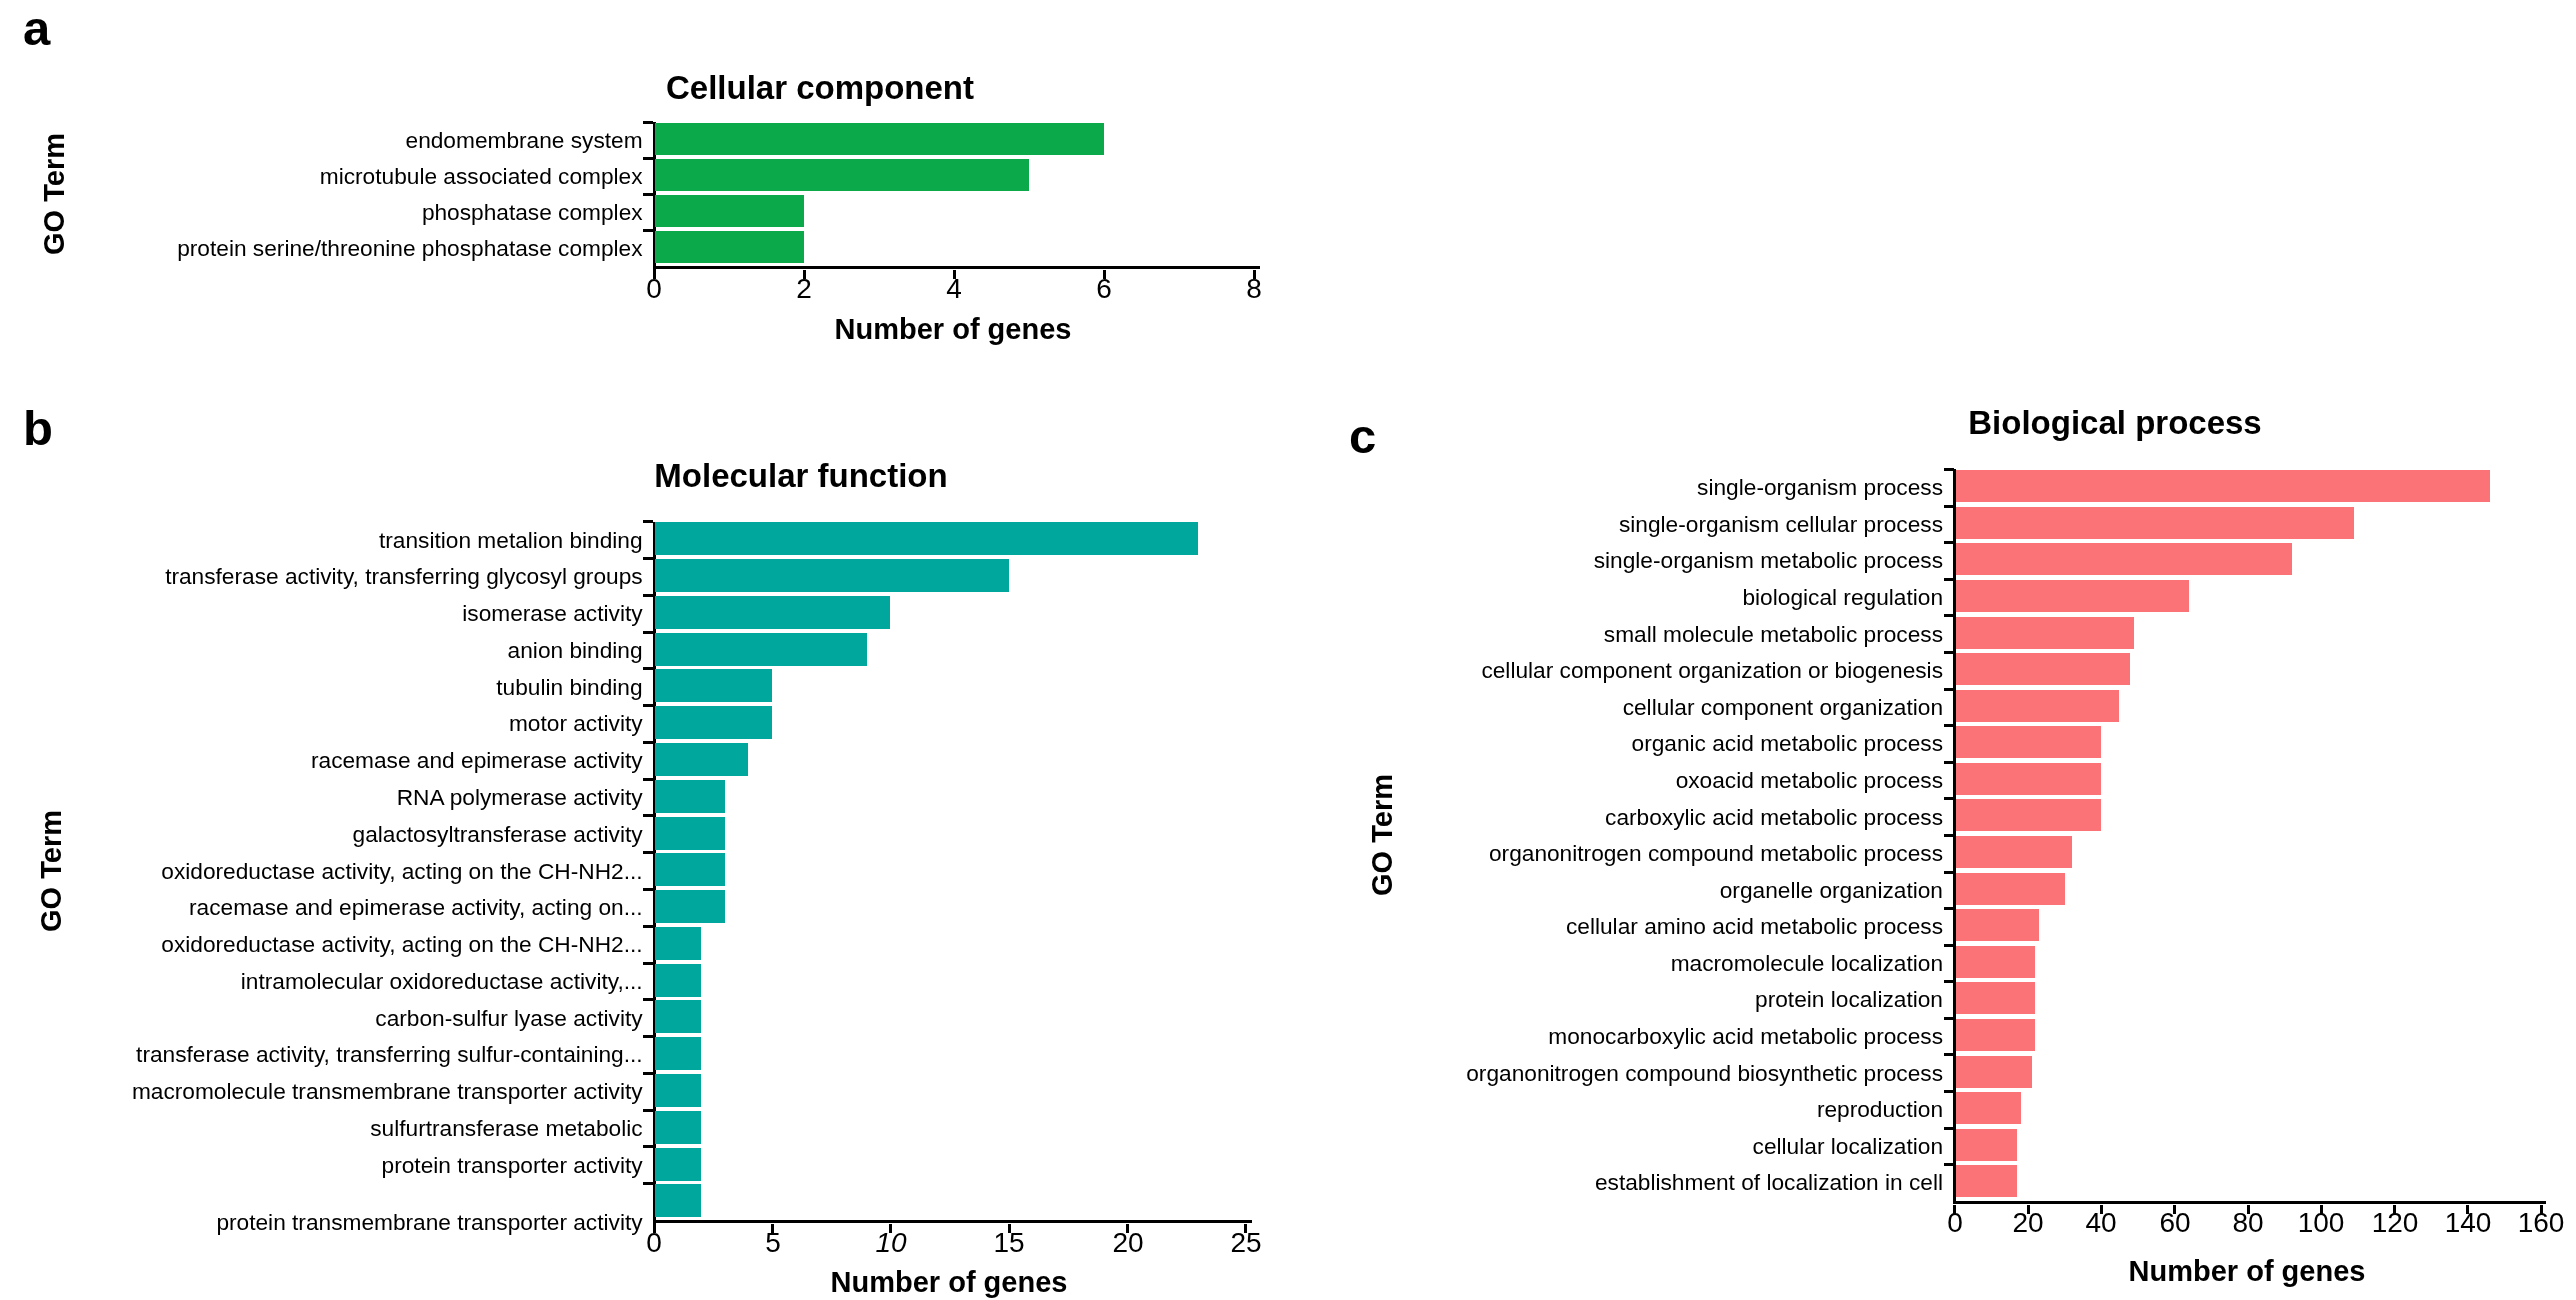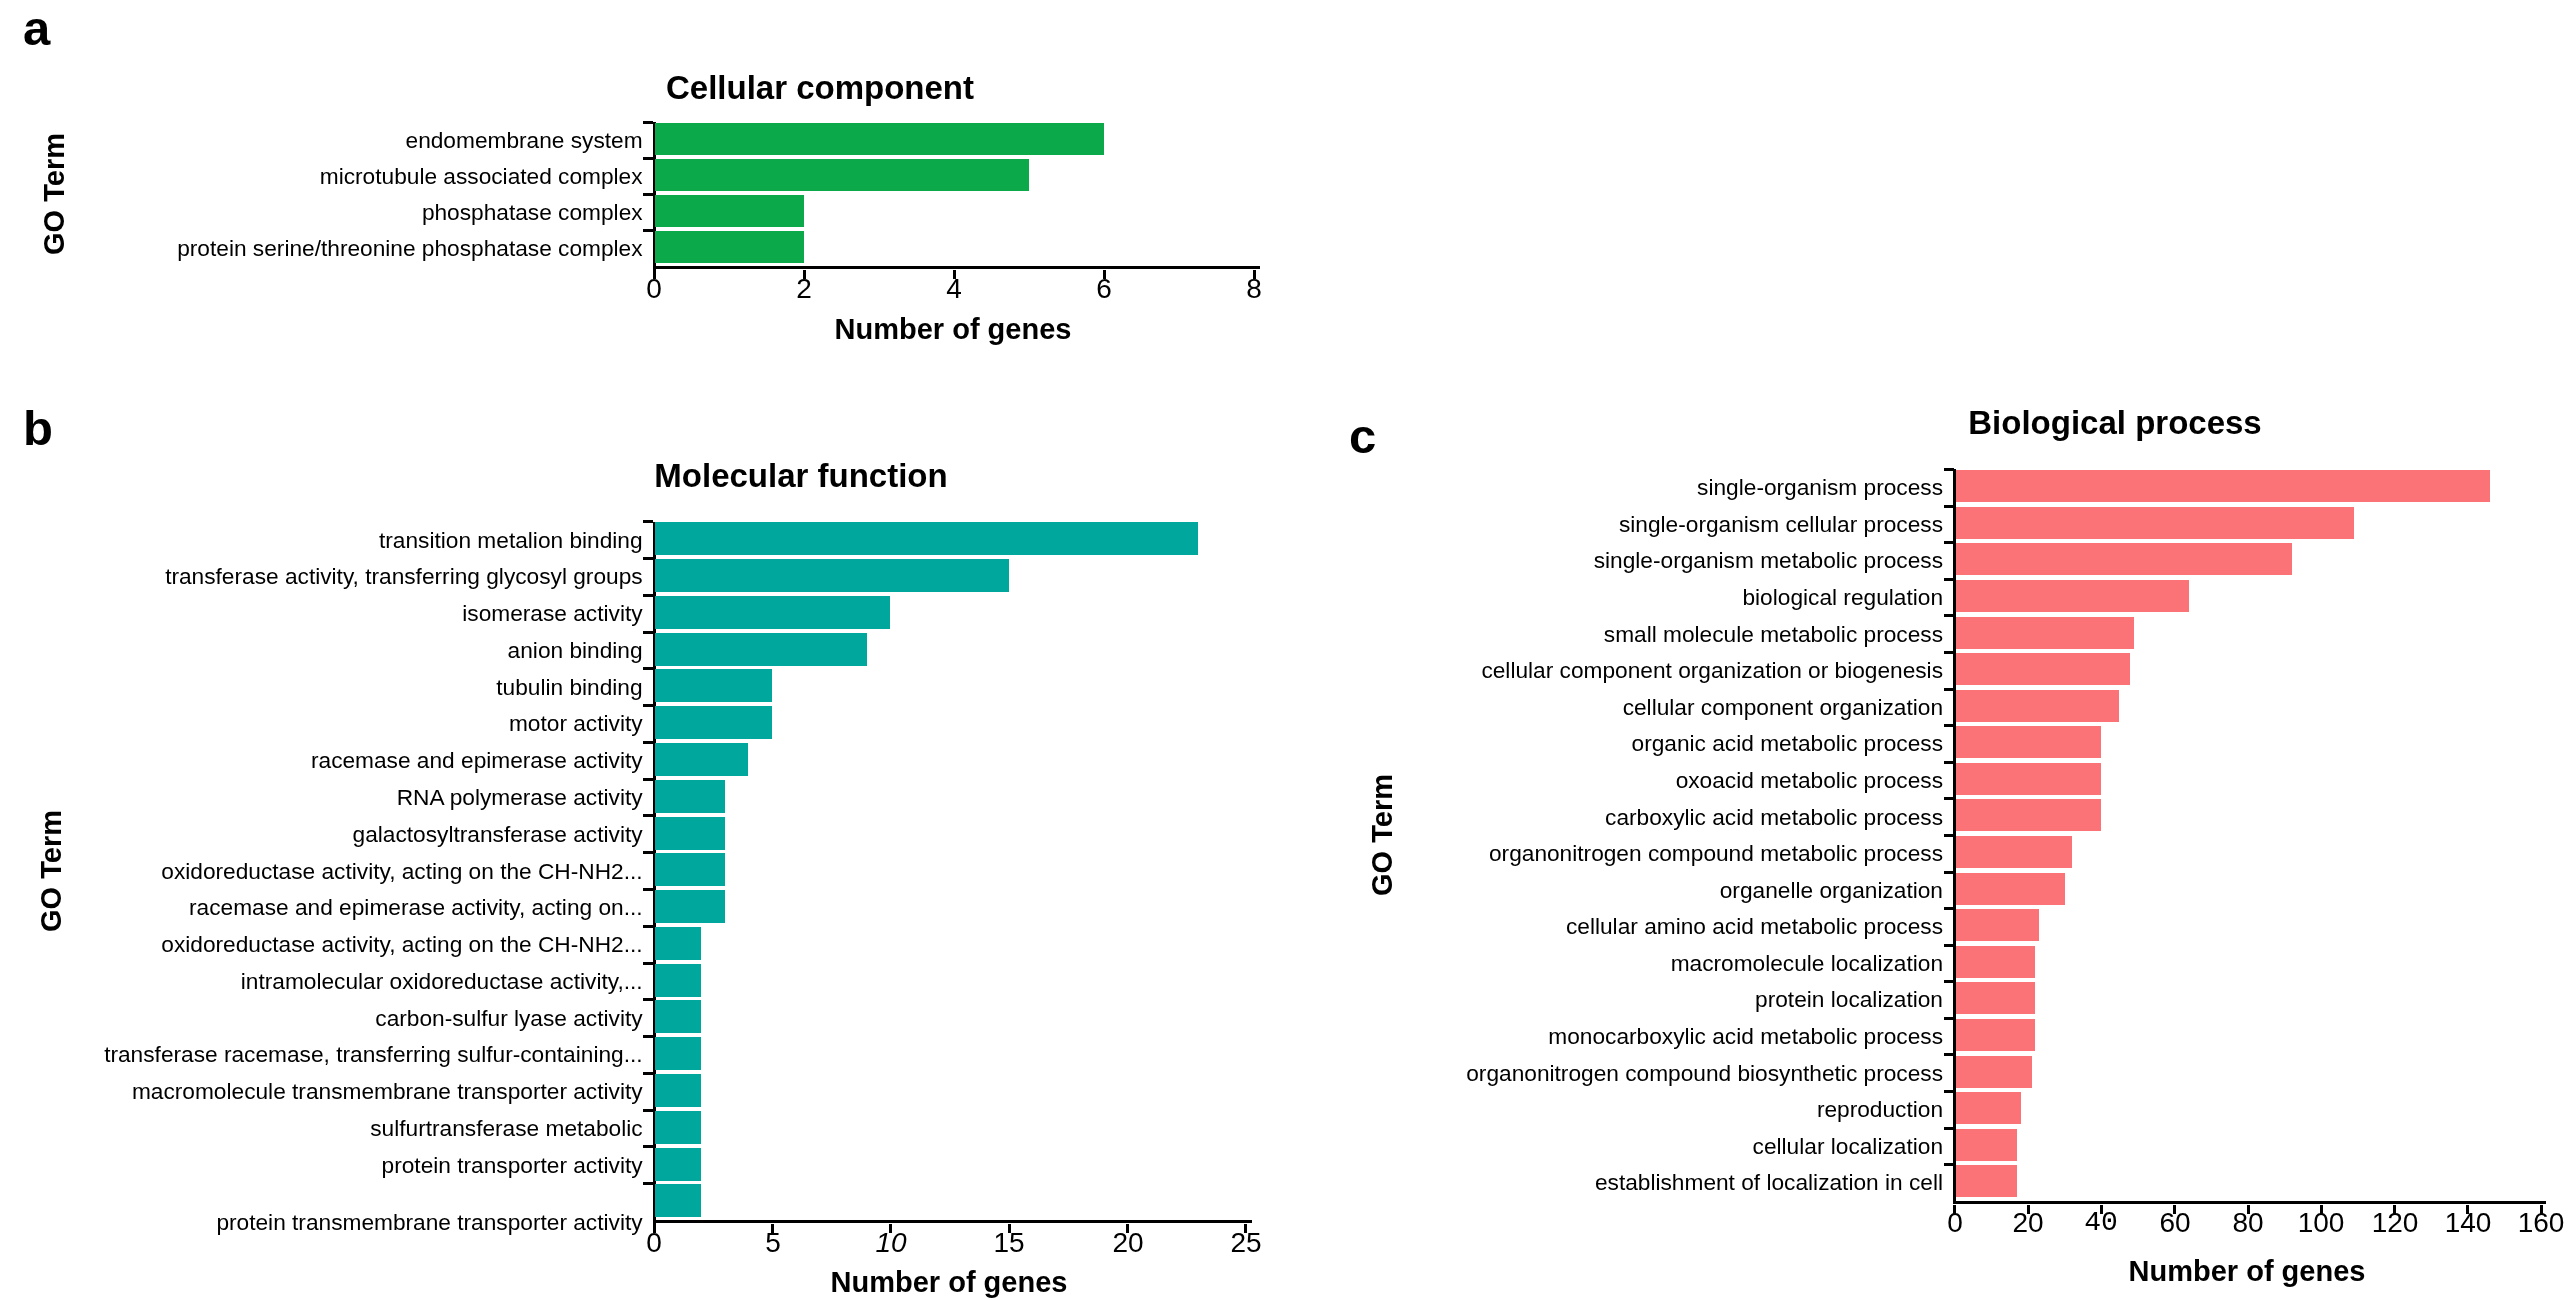--- a/index.html
+++ b/index.html
@@ -116,21 +116,21 @@
     <div class="ynub" style="left: 643px; top: 925px; width: 9.6px; height: 2.7px;"></div>
     <div class="cat-label" style="left: 7.6px; top: 928px; width: 635px;">oxidoreductase activity, acting on the CH-NH2...</div>
     <div class="bar" style="left: 655px; top: 964px; width: 46px; height: 33px; background: rgb(0, 167, 156);"></div>
     <div class="ynub" style="left: 643px; top: 962px; width: 9.6px; height: 2.7px;"></div>
     <div class="cat-label" style="left: 7.6px; top: 965px; width: 635px;">intramolecular oxidoreductase activity,...</div>
     <div class="bar" style="left: 655px; top: 1000px; width: 46px; height: 33px; background: rgb(0, 167, 156);"></div>
     <div class="ynub" style="left: 643px; top: 998px; width: 9.6px; height: 2.7px;"></div>
     <div class="cat-label" style="left: 7.6px; top: 1002px; width: 635px;">carbon-sulfur lyase activity</div>
     <div class="bar" style="left: 655px; top: 1037px; width: 46px; height: 33px; background: rgb(0, 167, 156);"></div>
     <div class="ynub" style="left: 643px; top: 1035px; width: 9.6px; height: 2.7px;"></div>
-    <div class="cat-label" style="left: 7.6px; top: 1038px; width: 635px;">transferase racemase, transferring sulfur-containing...</div>
+    <div class="cat-label" style="left: 7.6px; top: 1038px; width: 635px;">transferase activity, transferring sulfur-containing...</div>
     <div class="bar" style="left: 655px; top: 1074px; width: 46px; height: 33px; background: rgb(0, 167, 156);"></div>
     <div class="ynub" style="left: 643px; top: 1072px; width: 9.6px; height: 2.7px;"></div>
     <div class="cat-label" style="left: 7.6px; top: 1075px; width: 635px;">macromolecule transmembrane transporter activity</div>
     <div class="bar" style="left: 655px; top: 1111px; width: 46px; height: 33px; background: rgb(0, 167, 156);"></div>
     <div class="ynub" style="left: 643px; top: 1109px; width: 9.6px; height: 2.7px;"></div>
     <div class="cat-label" style="left: 7.6px; top: 1112px; width: 635px;">sulfurtransferase metabolic</div>
     <div class="bar" style="left: 655px; top: 1148px; width: 46px; height: 33px; background: rgb(0, 167, 156);"></div>
     <div class="ynub" style="left: 643px; top: 1145px; width: 9.6px; height: 2.7px;"></div>
     <div class="cat-label" style="left: 7.6px; top: 1149px; width: 635px;">protein transporter activity</div>
     <div class="bar" style="left: 655px; top: 1184px; width: 46px; height: 33px; background: rgb(0, 167, 156);"></div>
@@ -208,21 +208,21 @@
     <div class="ynub" style="left: 1944px; top: 1127px; width: 9.6px; height: 2.7px;"></div>
     <div class="cat-label" style="left: 1308px; top: 1130px; width: 635px;">cellular localization</div>
     <div class="bar" style="left: 1956px; top: 1165px; width: 61px; height: 32px; background: rgb(251, 115, 118);"></div>
     <div class="ynub" style="left: 1944px; top: 1163px; width: 9.6px; height: 2.7px;"></div>
     <div class="cat-label" style="left: 1308px; top: 1166px; width: 635px;">establishment of localization in cell</div>
     <div class="xtick" style="left: 1953px; top: 1205px; width: 2.7px; height: 9px;"></div>
     <div class="tick-label" style="left: 1900px; top: 1209px;">0</div>
     <div class="xtick" style="left: 2027px; top: 1205px; width: 2.7px; height: 9px;"></div>
     <div class="tick-label" style="left: 1973px; top: 1209px;">20</div>
     <div class="xtick" style="left: 2100px; top: 1205px; width: 2.7px; height: 9px;"></div>
-    <div class="tick-label" style="left: 2046px; top: 1209px; font-family: Liberation Mono, monospace;">40</div>
+    <div class="tick-label" style="left: 2046px; top: 1209px;">40</div>
     <div class="xtick" style="left: 2173px; top: 1205px; width: 2.7px; height: 9px;"></div>
     <div class="tick-label" style="left: 2120px; top: 1209px;">60</div>
     <div class="xtick" style="left: 2247px; top: 1205px; width: 2.7px; height: 9px;"></div>
     <div class="tick-label" style="left: 2193px; top: 1209px;">80</div>
     <div class="xtick" style="left: 2320px; top: 1205px; width: 2.7px; height: 9px;"></div>
     <div class="tick-label" style="left: 2266px; top: 1209px;">100</div>
     <div class="xtick" style="left: 2393px; top: 1205px; width: 2.7px; height: 9px;"></div>
     <div class="tick-label" style="left: 2340px; top: 1209px;">120</div>
     <div class="xtick" style="left: 2466px; top: 1205px; width: 2.7px; height: 9px;"></div>
     <div class="tick-label" style="left: 2413px; top: 1209px;">140</div>

